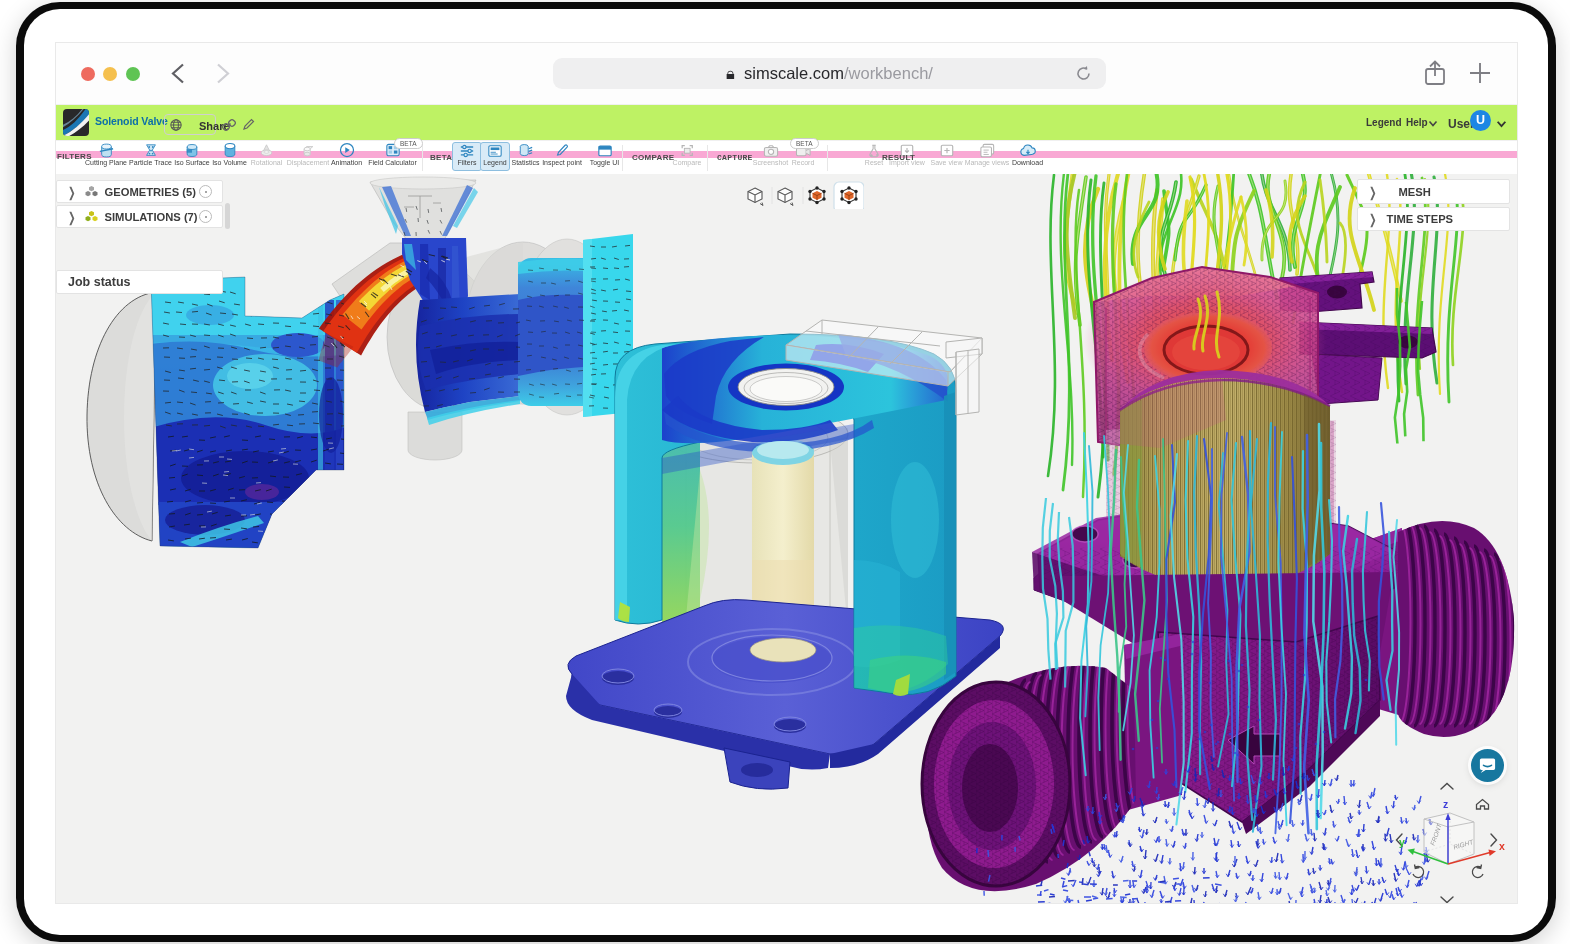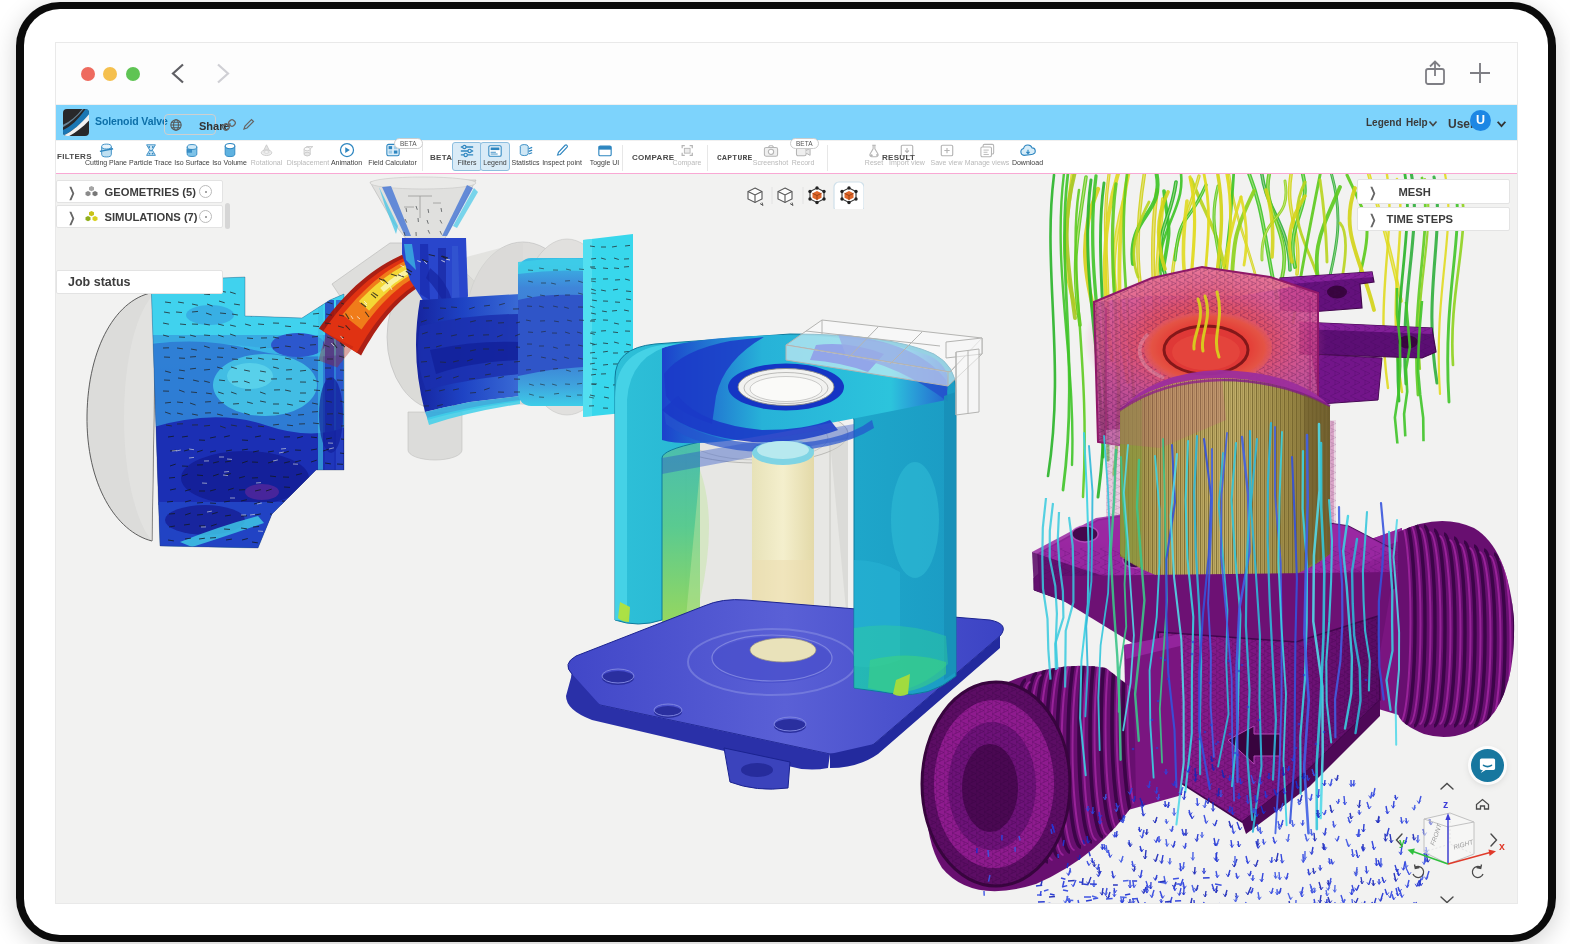--- a/index.html
+++ b/index.html
@@ -6,22 +6,22 @@
 *{box-sizing:border-box;}
 .abs{position:absolute;}
 #bezel{position:absolute;left:16px;top:2px;width:1540px;height:940px;background:#0b0b0b;border-radius:44px;box-shadow:0 6px 24px rgba(0,0,0,.18);}
 #screen{position:absolute;left:24px;top:9px;width:1524px;height:926px;background:#fff;border-radius:36px;}
 #browser{position:absolute;left:55px;top:42px;width:1463px;height:862px;background:#fff;border:1px solid #e9e9e9;}
 #chrome{position:absolute;left:0;top:0;width:100%;height:61px;background:#fdfdfd;}
 .dot{position:absolute;top:24px;width:14px;height:14px;border-radius:50%;}
 #urlbar{position:absolute;left:497px;top:15px;width:553px;height:31px;background:#efeff0;border-radius:9px;}
 #urltext{position:absolute;left:0;top:0;width:100%;text-align:center;line-height:31px;font-size:16.5px;color:#28282c;}
 #urltext span{color:#9a9aa0;}
-#appbar{position:absolute;left:0;top:61px;width:100%;height:36px;background:#7dd3fc;border-top:1px solid #f0f0f0;}
-#toolbar{position:absolute;left:0;top:97px;width:100%;height:34px;background:#fff;border-top:1px solid #f0f0f0;border-bottom:1px solid #f9a8d4;}
+#appbar{position:absolute;left:0;top:61px;width:100%;height:36px;background:#bef264;border-top:1px solid #f0f0f0;}
+#toolbar{position:absolute;left:0;top:97px;width:100%;height:18px;background:#fff;border-top:1px solid #f0f0f0;border-bottom:7px solid #f9a8d4;}
 #viewport{position:absolute;left:0;top:131px;width:1461px;height:729px;background:#f2f2f1;overflow:hidden;}
 .tbitem{position:absolute;top:2px;text-align:center;font-size:7px;color:#3d3d3d;}
 .tbitem .ic{height:15px;display:flex;align-items:flex-end;justify-content:center;}
 .tbitem .ic svg{transform:scale(.88);transform-origin:50% 100%;}
 .tbitem .lb{margin-top:1px;white-space:nowrap;}
 .tbitem.dis{color:#b9b9b9;}
 .tbsec{position:absolute;font-size:8px;color:#4a4a4a;letter-spacing:.3px;font-weight:bold;}
 .tbsep{position:absolute;top:4px;width:1px;height:26px;background:#e7e7e7;}
 .panelrow{position:absolute;background:#fff;border:1px solid #e3e3e3;border-radius:2px;
 display:flex;align-items:center;font-size:11.2px;font-weight:bold;color:#3c3c3c;}
@@ -33,20 +33,27 @@
 <div id="screen"></div>
 <div id="browser">
  <div id="chrome">
   <div class="dot" style="left:25px;background:#ee6b5f;"></div>
   <div class="dot" style="left:47px;background:#f5c04e;"></div>
   <div class="dot" style="left:70px;background:#5fc454;"></div>
   <svg class="abs" style="left:112px;top:19px" width="64" height="23" viewBox="0 0 64 23">
     <path d="M15 2.5 L5 11.5 L15 20.5" stroke="#5f5f64" stroke-width="2.2" fill="none"></path>
     <path d="M50 2.5 L60 11.5 L50 20.5" stroke="#cfcfd4" stroke-width="2.2" fill="none"></path>
   </svg>
+  <div id="urlbar">
+        <div id="urltext">🔒︎&nbsp; simscale.com<span>/workbench/</span></div>
+   <svg class="abs" style="right:14px;top:7px" width="17" height="17" viewBox="0 0 17 17">
+          <path d="M14 8.5a5.5 5.5 0 1 1 -2.2-4.4" stroke="#8a8a90" stroke-width="1.6" fill="none"></path>
+          <path d="M12 1 L12.3 4.6 L8.8 4.0 Z" fill="#8a8a90"></path>
+        </svg>
+  </div>
   <svg class="abs" style="left:1366px;top:16px" width="26" height="28" viewBox="0 0 26 28">
     <rect x="4" y="10" width="18" height="15" rx="2" fill="none" stroke="#7e7e84" stroke-width="1.8"></rect>
     <path d="M13 17 L13 3 M8 7.5 L13 2.5 L18 7.5" stroke="#7e7e84" stroke-width="1.8" fill="none"></path>
   </svg>
   <svg class="abs" style="left:1412px;top:18px" width="24" height="24" viewBox="0 0 24 24">
     <path d="M12 2 L12 22 M2 12 L22 12" stroke="#7e7e84" stroke-width="1.9"></path>
   </svg>
  </div>
  <div id="appbar">
   <svg class="abs" style="left:7px;top:4px" width="26" height="27" viewBox="0 0 26 27">

